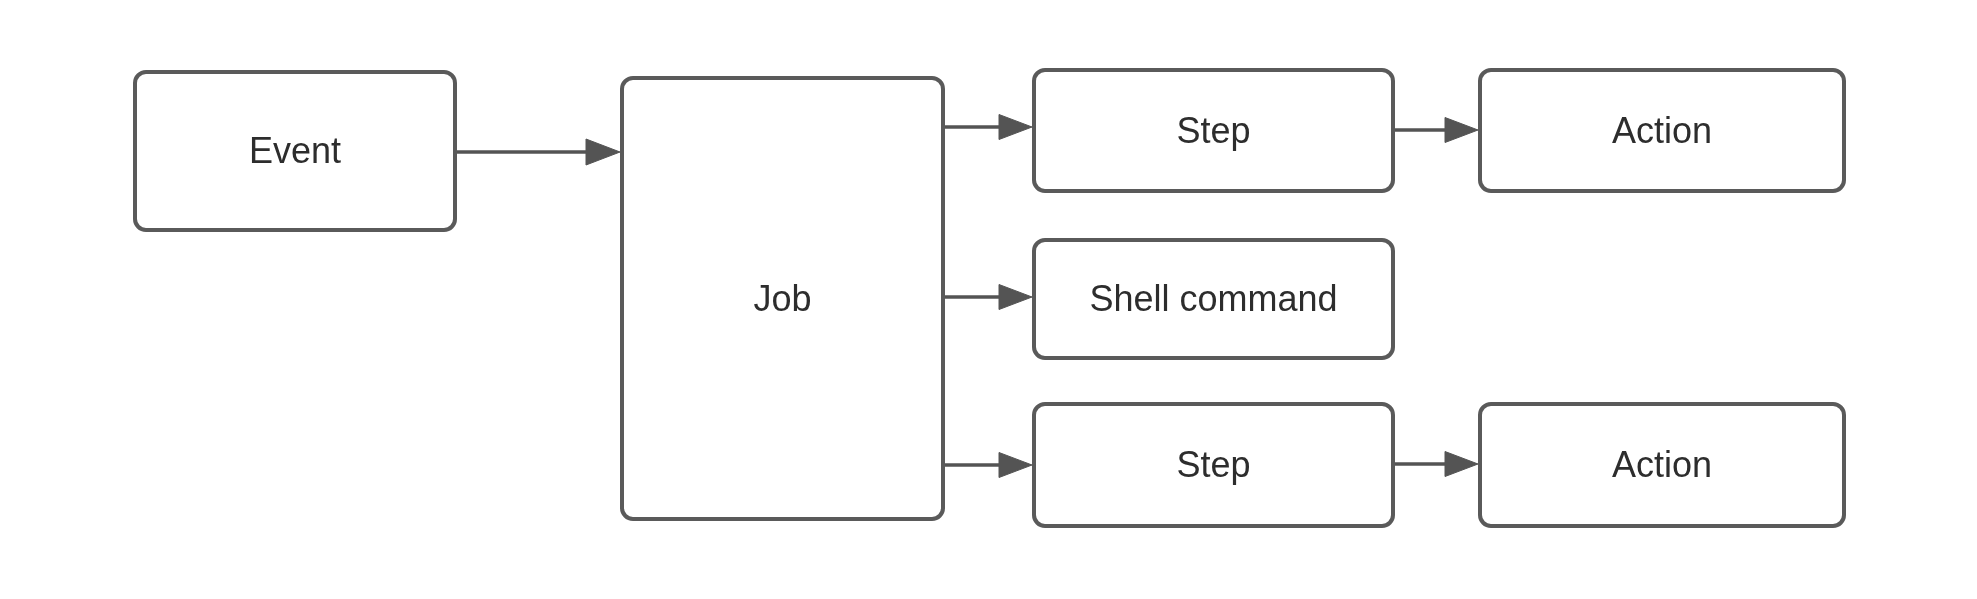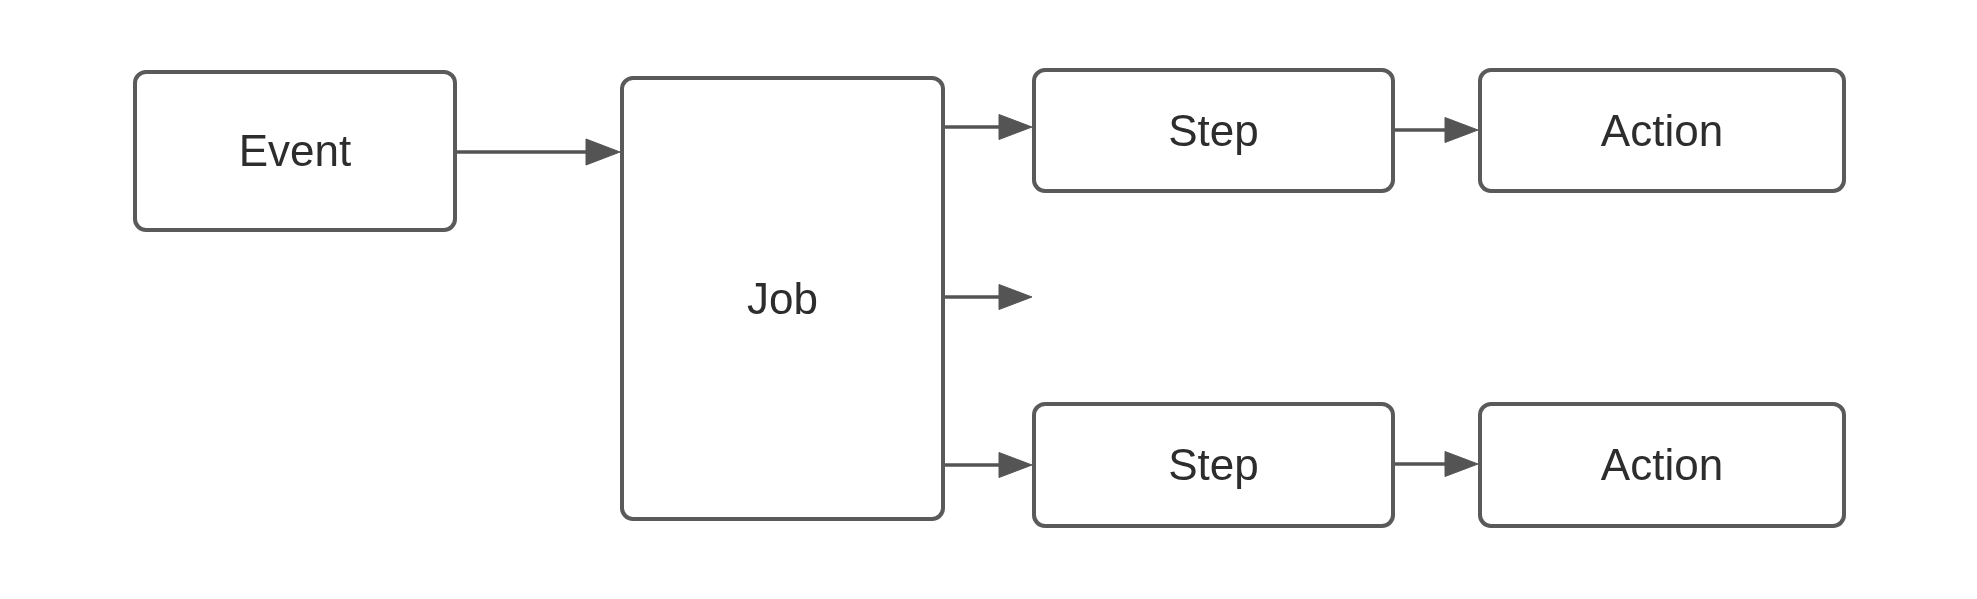--- a/index.html
+++ b/index.html
@@ -19,21 +19,21 @@
     position: absolute;
     box-sizing: border-box;
     background: #ffffff;
     border: 4px solid #5a5a5a;
     border-radius: 13px;
     display: flex;
     align-items: center;
     justify-content: center;
   }
   .node-label {
-    font-size: 44px;
+    font-size: 36px;
     color: #2d2d2d;
     white-space: nowrap;
     line-height: 1;
   }
   
   .node-event        { left: 133px;  top: 70px;  width: 324px; height: 162px; }
   .node-job          { left: 620px;  top: 76px;  width: 325px; height: 445px; }
   .node-step-top     { left: 1032px; top: 68px;  width: 363px; height: 125px; }
   .node-action-top   { left: 1478px; top: 68px;  width: 368px; height: 125px; }
   .node-shell        { left: 1032px; top: 238px; width: 363px; height: 122px; }
@@ -100,20 +100,23 @@
   </div>
 
   <div class="node node-step-top">
     <span class="node-label">Step</span>
   </div>
 
   <div class="node node-action-top">
     <span class="node-label">Action</span>
   </div>
 
+  <div class="node node-shell">
+    <span class="node-label">Shell command</span>
+  </div>
 
   <div class="node node-step-bottom">
     <span class="node-label">Step</span>
   </div>
 
   <div class="node node-action-bottom">
     <span class="node-label">Action</span>
   </div>
 
 </div>

